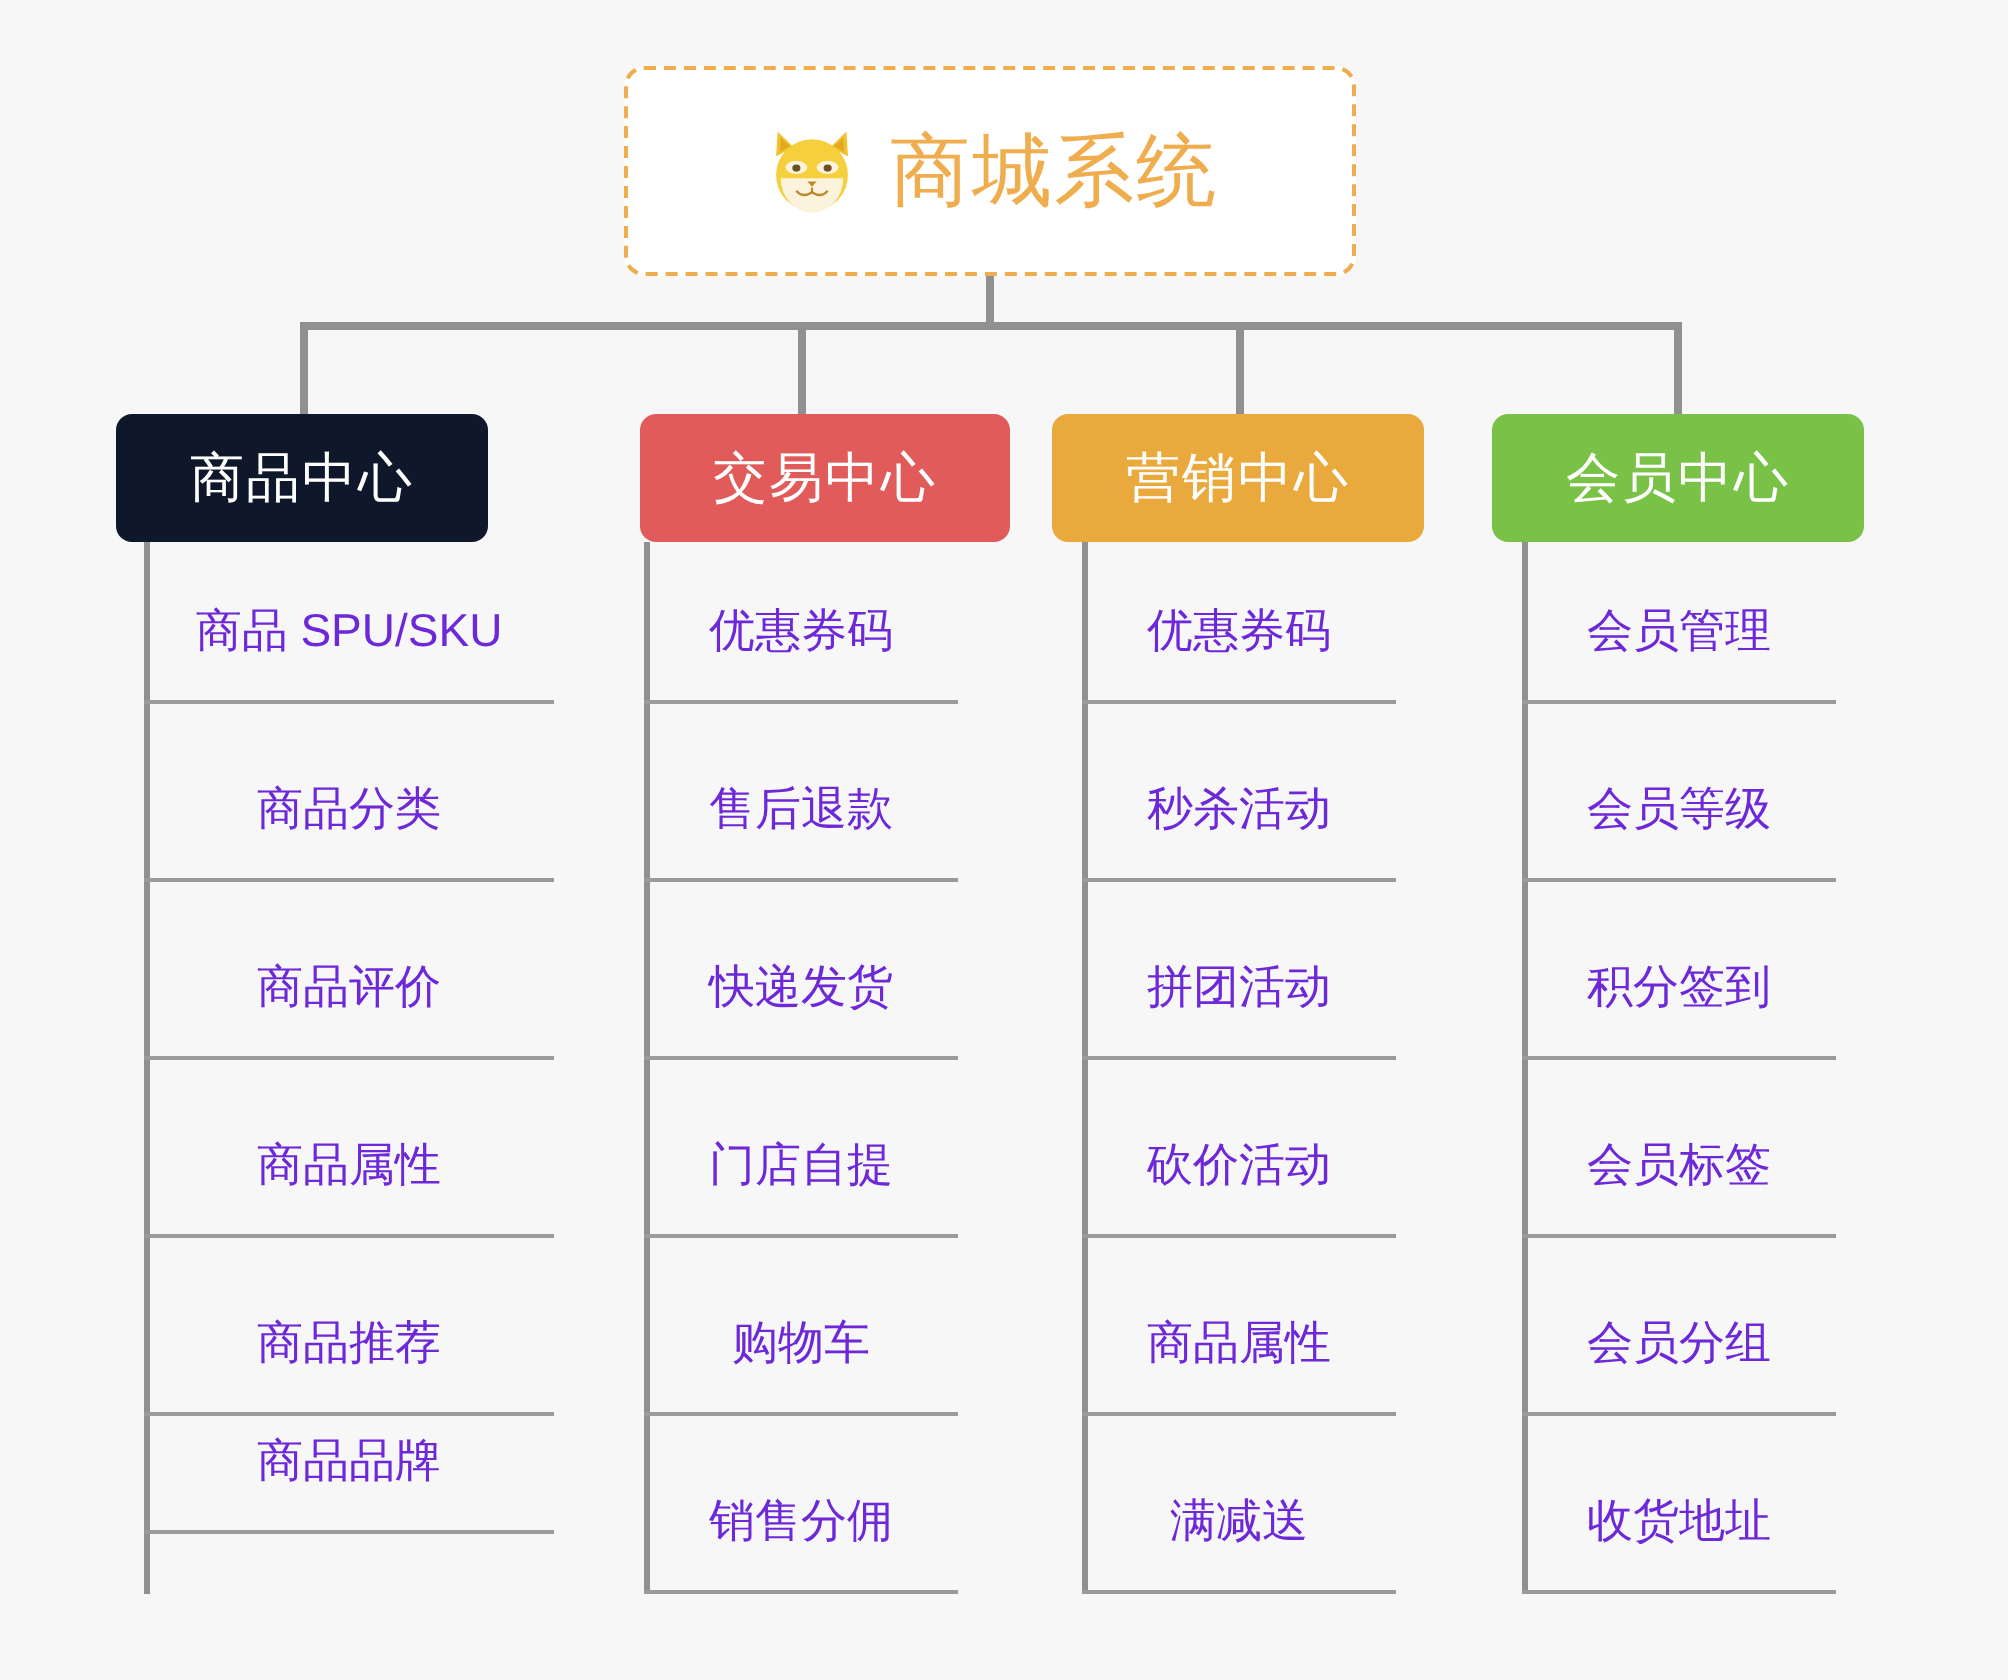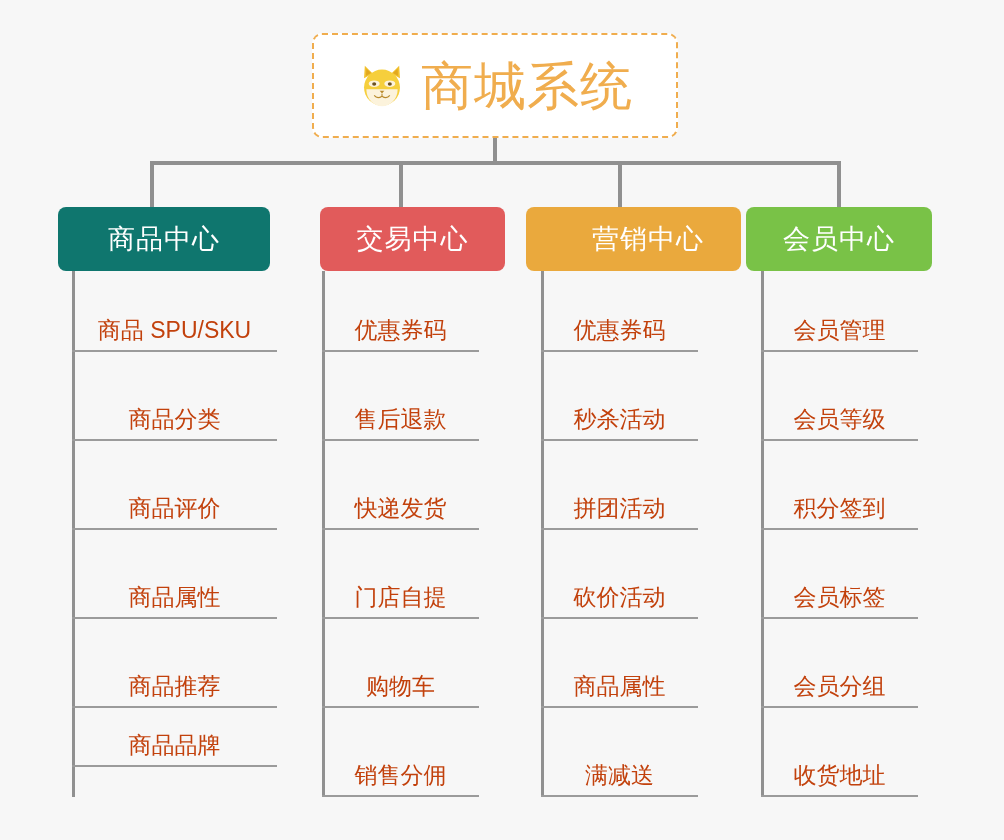--- a/index.html
+++ b/index.html
@@ -36,21 +36,21 @@
     justify-content: center;
     gap: 14px;
   }
   .root-icon {
     width: 50px;
     height: 50px;
     display: block;
     flex: 0 0 auto;
   }
   .root-title {
-    font-size: 52px;
+    font-size: 40px;
     color: #f0ad4e;
     line-height: 1;
     letter-spacing: 1px;
     white-space: nowrap;
   }
 
   
   .line {
     position: absolute;
     background: #909090;
@@ -82,22 +82,22 @@
     width: 3px;
     background: #909090;
   }
   .item {
     position: absolute;
     box-sizing: border-box;
     border-bottom: 2px solid #9b9b9b;
     display: flex;
     align-items: flex-end;
     justify-content: center;
-    padding-bottom: 4px;
-    color: #c2410c;
+    padding-bottom: 19px;
+    color: #6d28d9;
     font-size: 23px;
     white-space: nowrap;
   }
 </style>
 </head>
 <body>
 
 <div id="canvas">
 
   <div class="root-node">
@@ -124,21 +124,21 @@
 
   <div class="line h-line" style="left:150px; top:161px; width:690px;"></div>
 
   <div class="line v-line" style="left:150px; top:161px; height:47px;"></div>
   <div class="line v-line" style="left:399px; top:161px; height:47px;"></div>
   <div class="line v-line" style="left:618px; top:161px; height:47px;"></div>
   <div class="line v-line" style="left:837px; top:161px; height:47px;"></div>
 
   <div id="columns-host">
       <div class="column" style="left: 0px;">
-        <div class="cat-box" style="left: 58px; width: 212px; background: #0f766e;">
+        <div class="cat-box" style="left: 58px; width: 186px; background: #0f172a;">
           <span>商品中心</span>
         </div>
         <div class="spine" style="left: 72px; top: 64px; height: 526px; background: rgb(144, 144, 144);"></div>
         <div class="item" style="left: 72px; top: 93px; width: 205px; height: 52px;">
           <span>商品 SPU/SKU</span>
         </div>
         <div class="item" style="left: 72px; top: 182px; width: 205px; height: 52px;">
           <span>商品分类</span>
         </div>
         <div class="item" style="left: 72px; top: 271px; width: 205px; height: 52px;">
@@ -172,21 +172,21 @@
           <span>门店自提</span>
         </div>
         <div class="item" style="left: 322px; top: 449px; width: 157px; height: 52px; text-align: right;">
           <span>购物车</span>
         </div>
         <div class="item" style="left: 322px; top: 538px; width: 157px; height: 52px;">
           <span>销售分佣</span>
         </div>
       </div>
       <div class="column" style="left: 0px;">
-        <div class="cat-box" style="left: 526px; width: 186px; background: rgb(234, 169, 61); padding-left: 29px;">
+        <div class="cat-box" style="left: 526px; width: 186px; background: rgb(234, 169, 61);">
           <span>营销中心</span>
         </div>
         <div class="spine" style="left: 541px; top: 64px; height: 526px; background: rgb(144, 144, 144);"></div>
         <div class="item" style="left: 541px; top: 93px; width: 157px; height: 52px;">
           <span>优惠券码</span>
         </div>
         <div class="item" style="left: 541px; top: 182px; width: 157px; height: 52px;">
           <span>秒杀活动</span>
         </div>
         <div class="item" style="left: 541px; top: 271px; width: 157px; height: 52px;">

